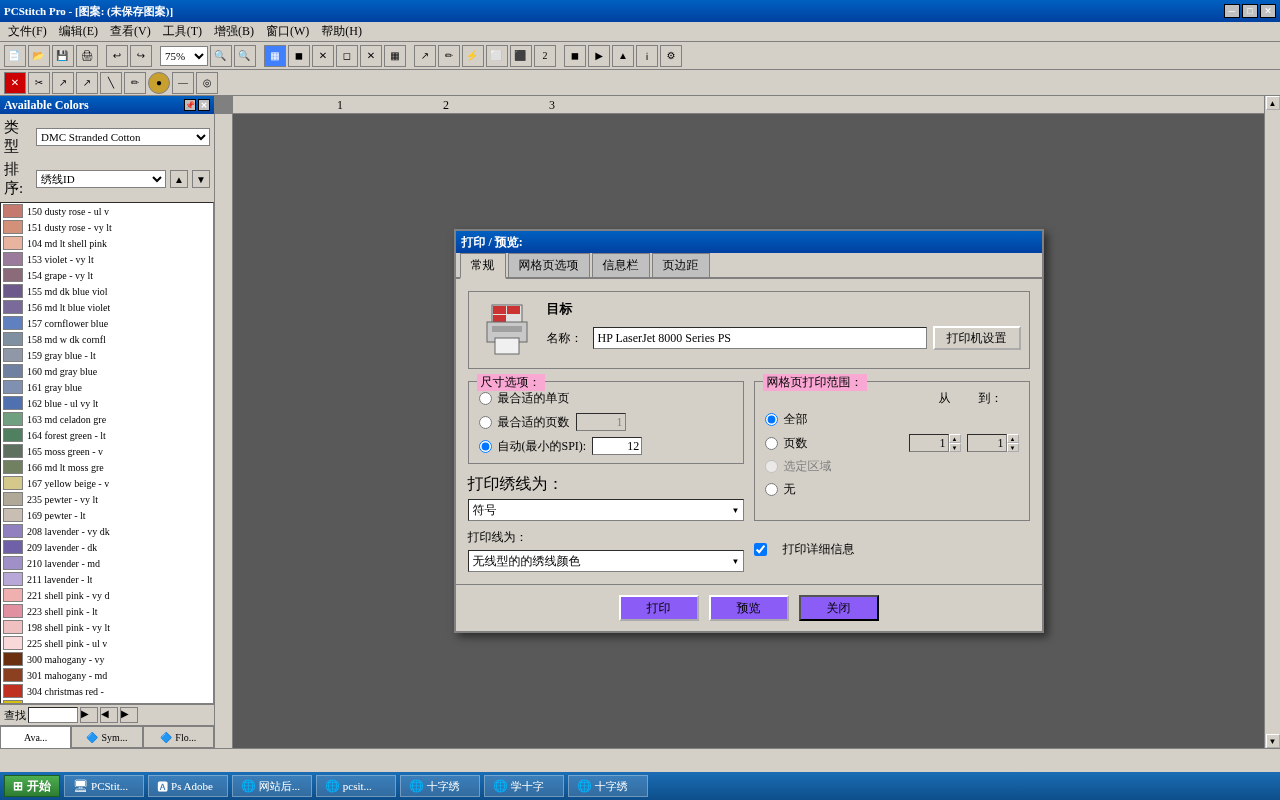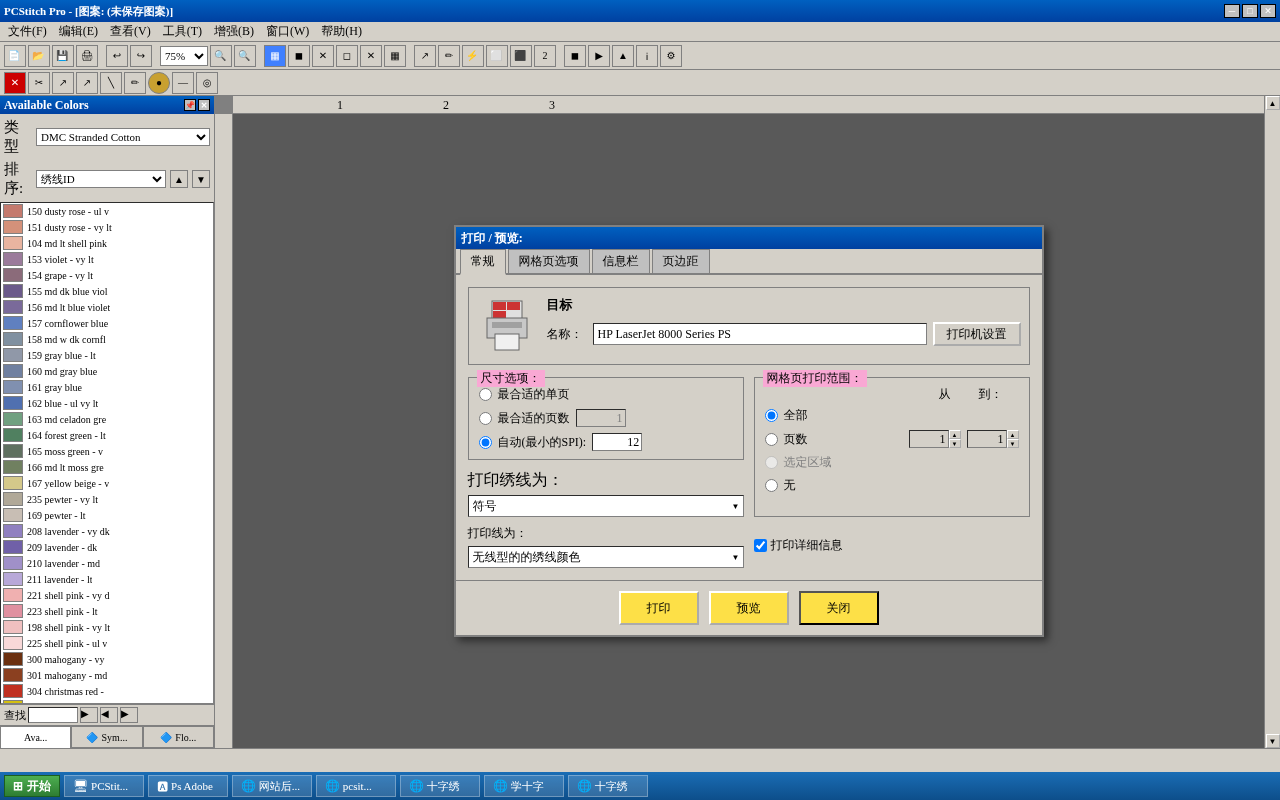--- a/index.html
+++ b/index.html
@@ -482,34 +482,34 @@
 
     .dialog-footer {
       display: flex;
       justify-content: center;
       gap: 10px;
       padding: 10px 12px;
       border-top: 1px solid #808080;
     }
     .footer-btn {
       width: 80px;
-      height: 34px;
-      background: #fde047;
+      height: 26px;
+      background: #8b5cf6;
       border: 2px outset #ffffff;
       cursor: pointer;
       font-size: 12px;
     }
     .footer-btn.default {
       border: 2px outset #000;
     }
 
     .checkbox-row {
       display: flex;
       align-items: center;
-      gap: 4px;
+      gap: 16px;
       margin-top: 20px;
     }
     .checkbox-label { font-size: 12px; }
 
     .target-section {
       display: flex;
       align-items: flex-start;
       gap: 10px;
       margin-bottom: 12px;
       padding: 8px;

